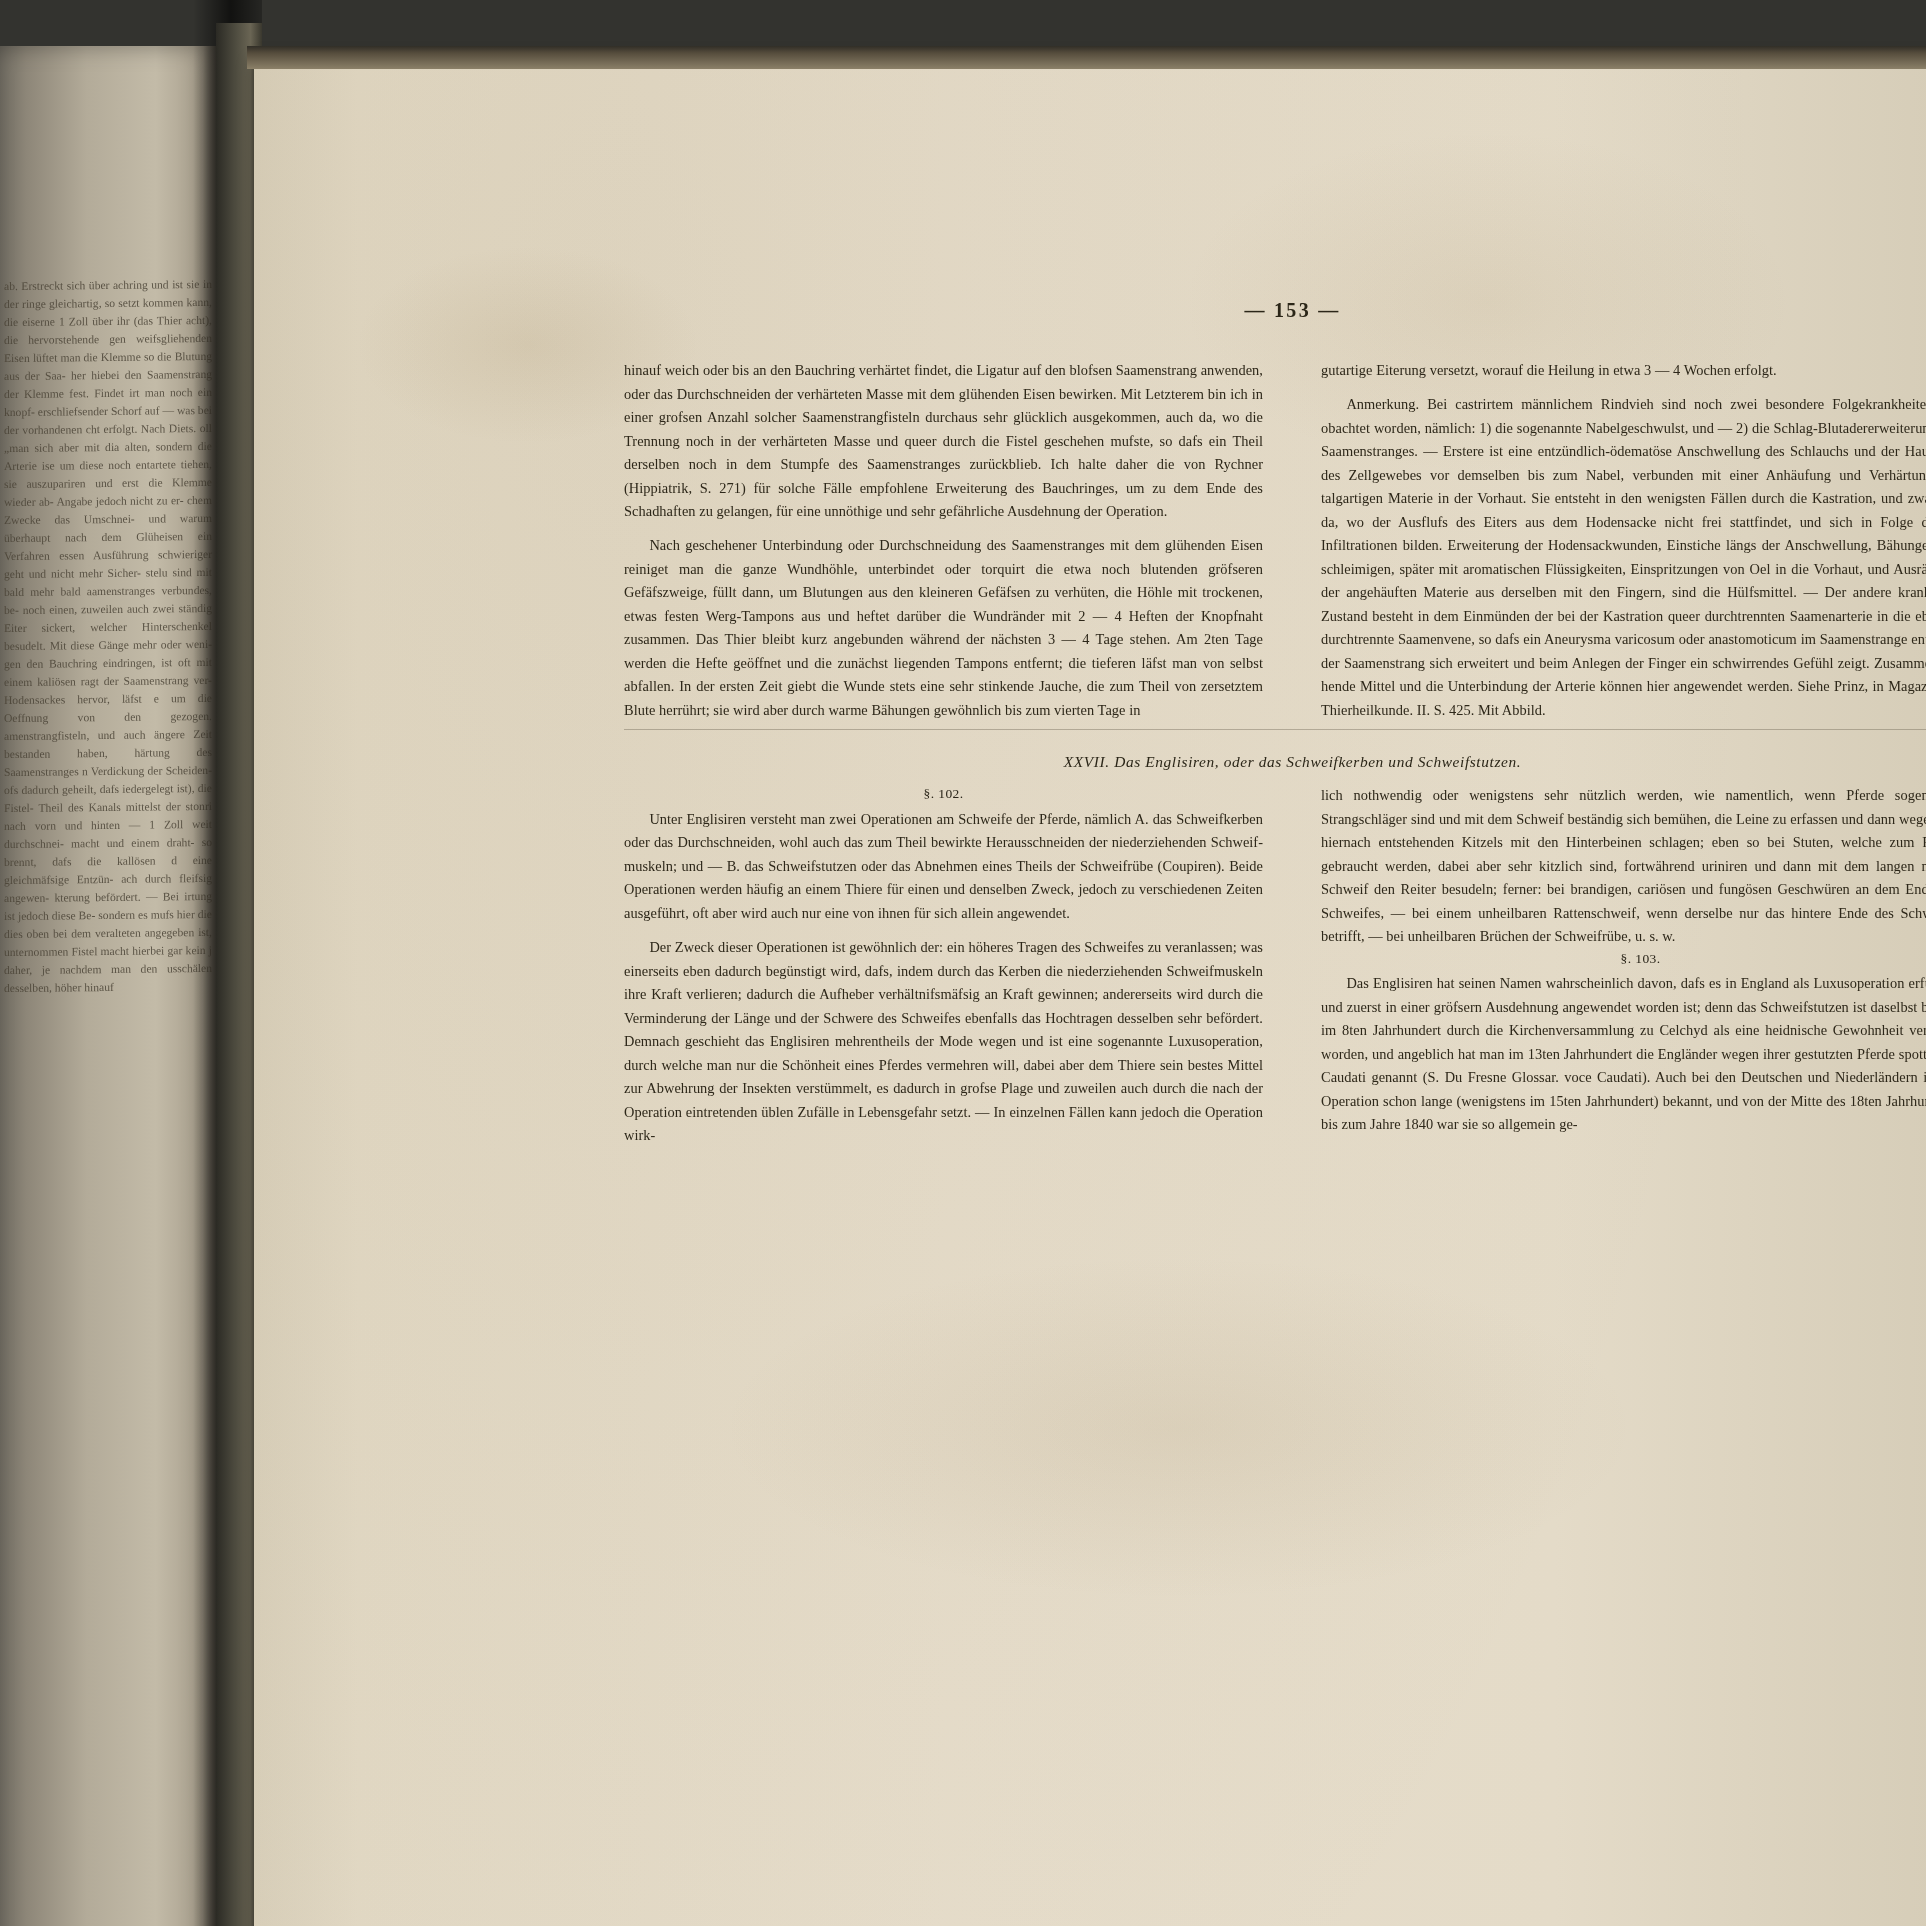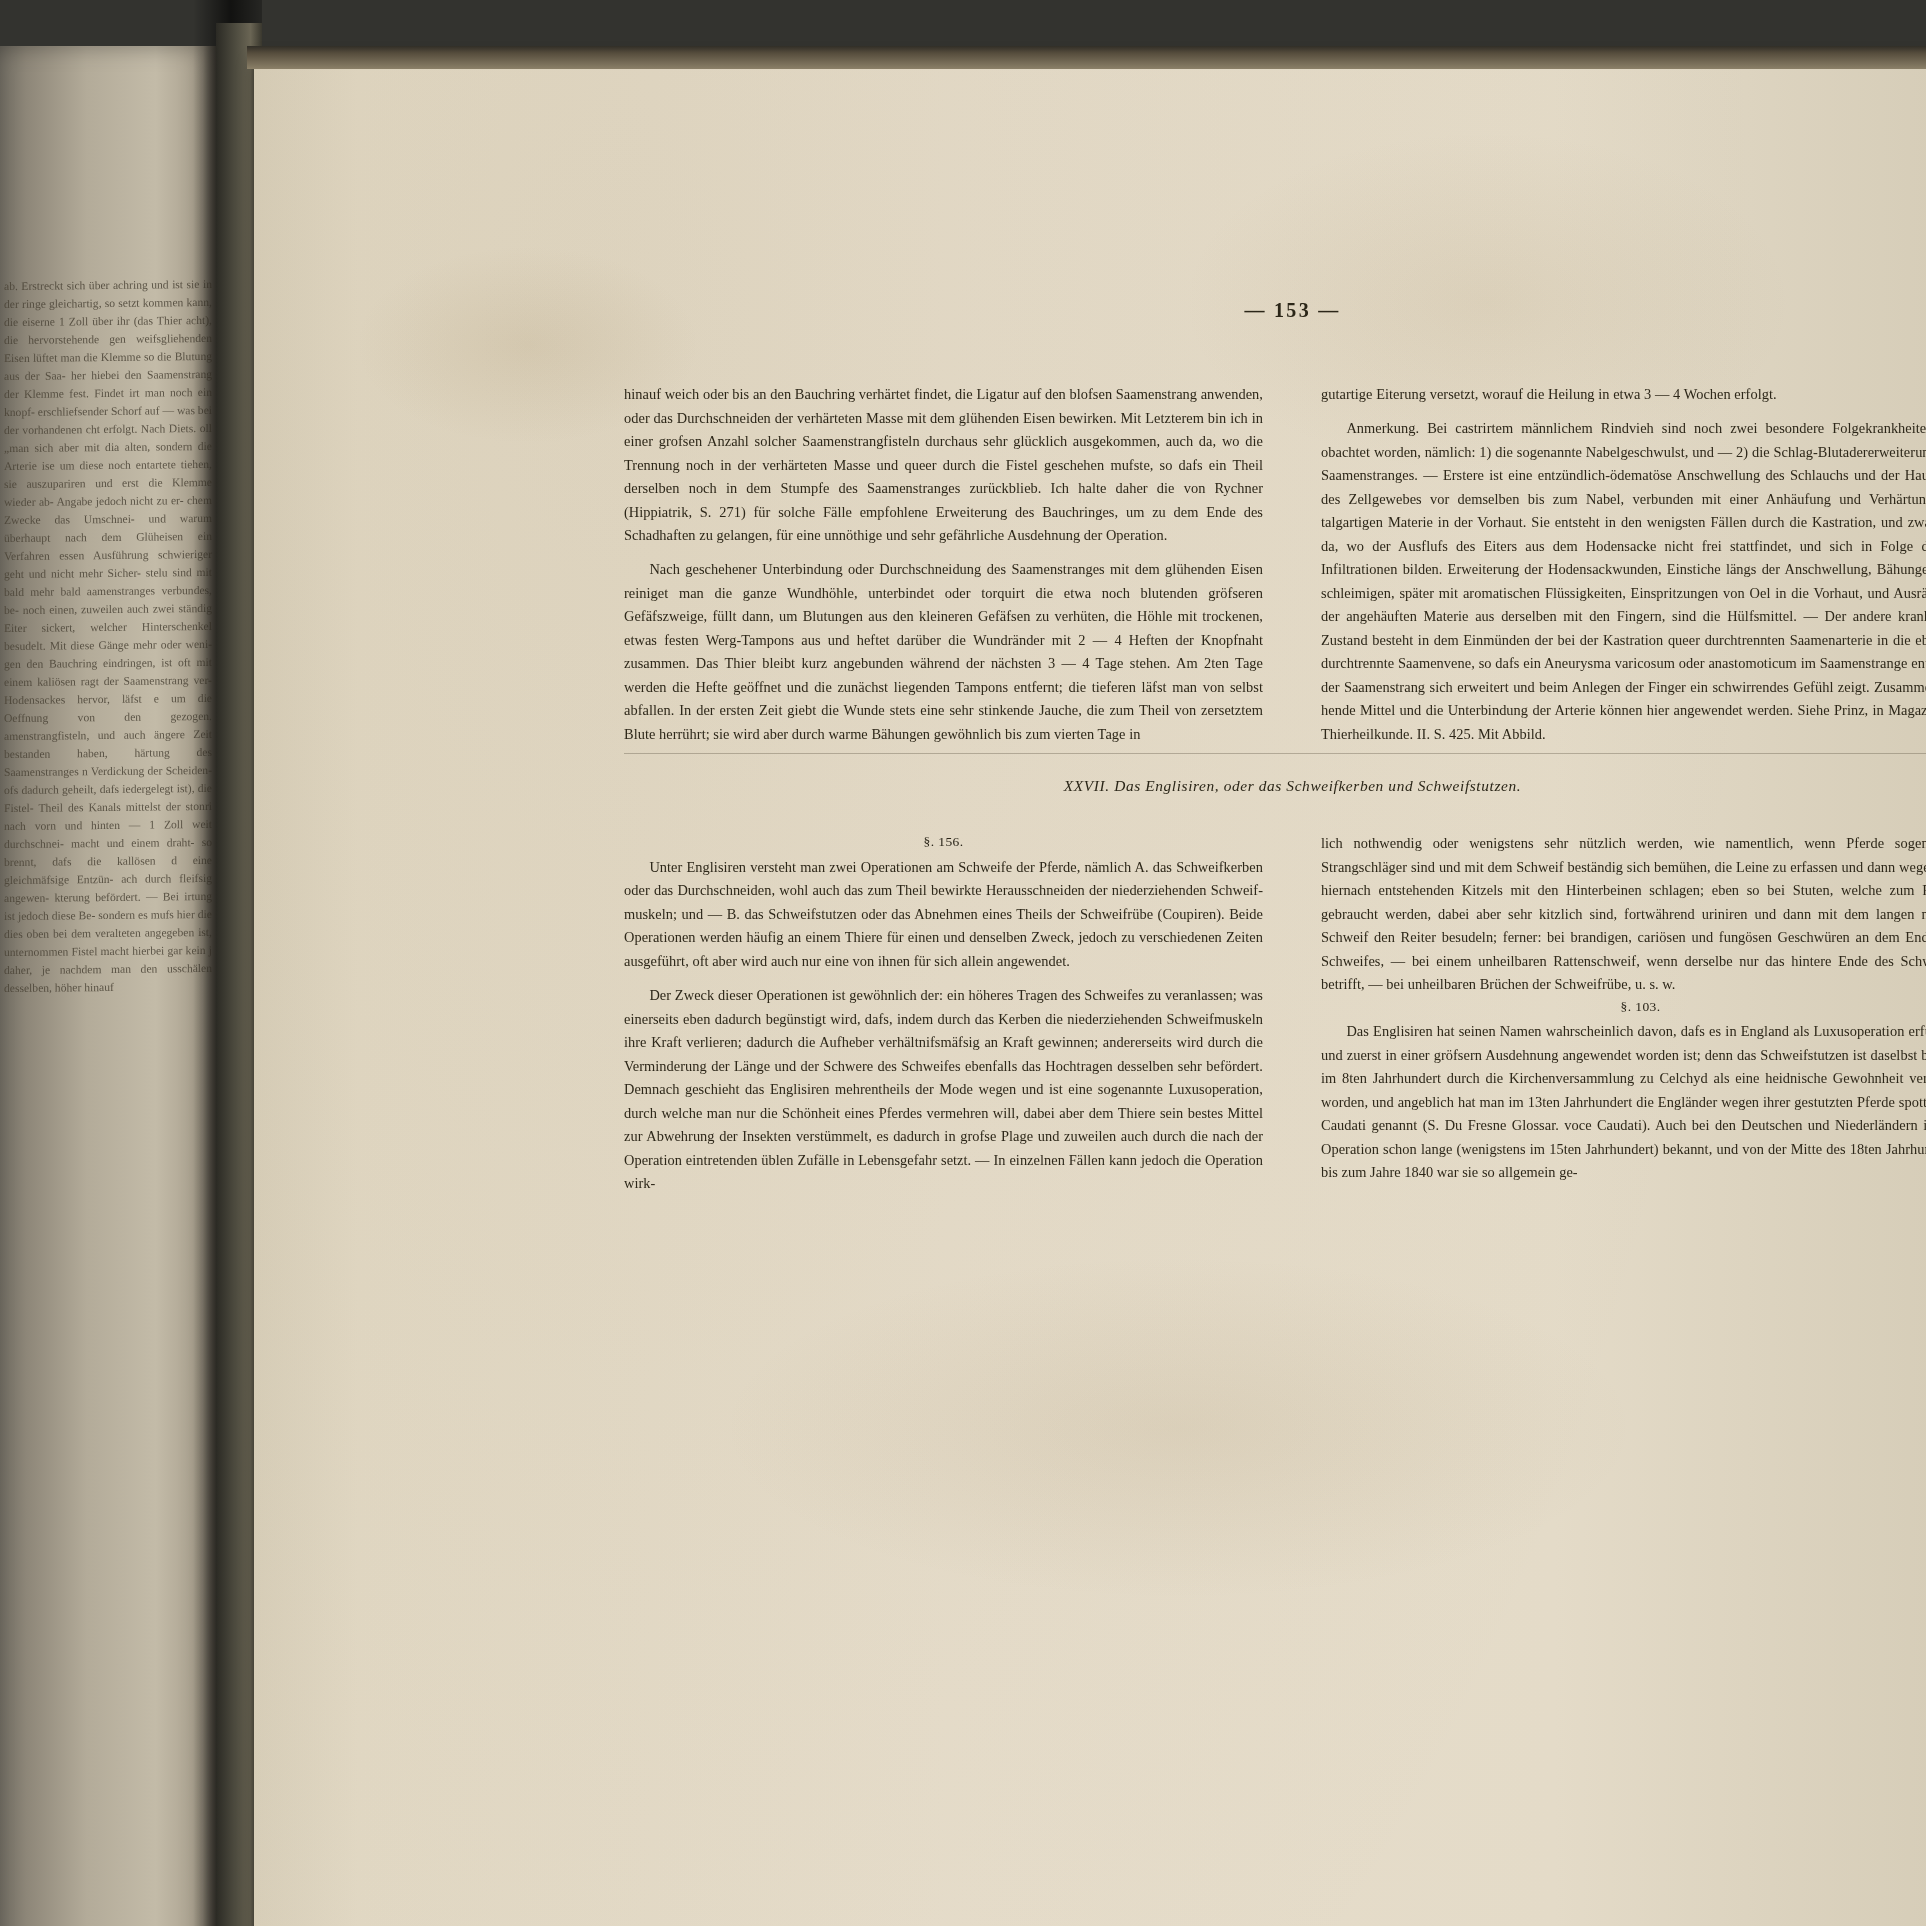--- a/index.html
+++ b/index.html
@@ -150,21 +150,21 @@
   }
   .page-bottom-num {
     position: absolute;
     right: 0;
     bottom: -37px;
     font-size: 14px;
     text-align: right;
     width: 639px;
   }
 
-  .colwrap { position: relative; margin-top: 24px; }
+  .colwrap { position: relative; }
 </style>
 </head>
 <body>
 
 <div class="scene">
 
   <div class="left-page">
     <div class="lp-text">ab. Erstreckt sich über achring und ist sie in der ringe gleichartig, so setzt kommen kann, die eiserne 1 Zoll über ihr (das Thier acht), die hervorstehende gen weifsgliehenden Eisen lüftet man die Klemme so die Blutung aus der Saa- her hiebei den Saamenstrang der Klemme fest. Findet irt man noch ein knopf- erschliefsender Schorf auf — was bei der vorhandenen cht erfolgt. Nach Diets. oll „man sich aber mit dia alten, sondern die Arterie ise um diese noch entartete tiehen, sie auszupariren und erst die Klemme wieder ab- Angabe jedoch nicht zu er- chem Zwecke das Umschnei- und warum überhaupt nach dem Glüheisen ein Verfahren essen Ausführung schwieriger geht und nicht mehr Sicher- stelu sind mit bald mehr bald aamenstranges verbundes, be- noch einen, zuweilen auch zwei ständig Eiter sickert, welcher Hinterschenkel besudelt. Mit diese Gänge mehr oder weni- gen den Bauchring eindringen, ist oft mit einem kaliösen ragt der Saamenstrang ver- Hodensackes hervor, läfst e um die Oeffnung von den gezogen. amenstrangfisteln, und auch ängere Zeit bestanden haben, härtung des Saamenstranges n Verdickung der Scheiden- ofs dadurch geheilt, dafs iedergelegt ist), die Fistel- Theil des Kanals mittelst der stonri nach vorn und hinten — 1 Zoll weit durchschnei- macht und einem draht- so brennt, dafs die kallösen d eine gleichmäfsige Entzün- ach durch fleifsig angewen- kterung befördert. — Bei irtung ist jedoch diese Be- sondern es mufs hier die dies oben bei dem veralteten angegeben ist, unternommen Fistel macht hierbei gar kein j daher, je nachdem man den usschälen desselben, höher hinauf</div>
   </div>
   <div class="left-gutter-shadow"></div>
@@ -193,21 +193,21 @@
         </div>
 
       </div>
 
       <div class="rule-thin"></div>
       <div class="sec-head">XXVII.  Das Englisiren, oder das Schweifkerben und Schweifstutzen.</div>
 
       <div class="cols">
 
         <div class="col colwrap">
-          <div class="para-head">§. 156.</div>
+          <div class="para-head">§. 102.</div>
           <p class="para indent">Unter Englisiren versteht man zwei Operationen am Schweife der Pferde, nämlich A. das Schweifker­ben oder das Durchschneiden, wohl auch das zum Theil bewirkte Herausschneiden der niederziehenden Schweif­muskeln; und — B. das Schweifstutzen oder das Abnehmen eines Theils der Schweifrübe (Coupiren).  Beide Operationen werden häufig an einem Thiere für einen und denselben Zweck, jedoch zu verschiedenen Zeiten ausgeführt, oft aber wird auch nur eine von ihnen für sich allein angewendet.</p>
           <p class="para indent">Der Zweck dieser Operationen ist gewöhnlich der: ein höheres Tragen des Schweifes zu veranlassen; was einerseits eben dadurch begünstigt wird, dafs, indem durch das Kerben die niederziehenden Schweifmuskeln ihre Kraft verlieren; dadurch die Aufheber verhältnifs­mäfsig an Kraft gewinnen; andererseits wird durch die Verminderung der Länge und der Schwere des Schwei­fes ebenfalls das Hochtragen desselben sehr befördert.  Demnach geschieht das Englisiren mehrentheils der Mode wegen und ist eine sogenannte Luxusoperation, durch welche man nur die Schönheit eines Pferdes vermehren will, dabei aber dem Thiere sein bestes Mittel zur Ab­wehrung der Insekten verstümmelt, es dadurch in gro­fse Plage und zuweilen auch durch die nach der Ope­ration eintretenden üblen Zufälle in Lebensgefahr setzt.  — In einzelnen Fällen kann jedoch die Operation wirk-</p>
         </div>
 
         <div class="col colwrap">
           <p class="para">lich nothwendig oder wenigstens sehr nützlich werden, wie namentlich, wenn Pferde sogenannte Strangschläger sind und mit dem Schweif beständig sich bemühen, die Leine zu erfassen und dann wegen des hiernach entste­henden Kitzels mit den Hinterbeinen schlagen; eben so bei Stuten, welche zum Reiten gebraucht werden, da­bei aber sehr kitzlich sind, fortwährend uriniren und dann mit dem langen nassen Schweif den Reiter besu­deln; ferner: bei brandigen, cariösen und fungösen Ge­schwüren an dem Ende des Schweifes, — bei einem unheilbaren Rattenschweif, wenn derselbe nur das hin­tere Ende des Schweifes betrifft, — bei unheilbaren Brüchen der Schweifrübe, u. s. w.</p>
           <div class="para-head">§. 103.</div>
           <p class="para indent">Das Englisiren hat seinen Namen wahrscheinlich davon, dafs es in England als Luxusoperation erfunden und zuerst in einer gröfsern Ausdehnung angewendet worden ist; denn das Schweifstutzen ist daselbst be­reits im 8ten Jahrhundert durch die Kirchenversammlung zu Celchyd als eine heidnische Gewohnheit verboten worden, und angeblich hat man im 13ten Jahrhundert die Engländer wegen ihrer gestutzten Pferde spottweise Caudati genannt (S. Du Fresne Glossar. voce Cau­dati).  Auch bei den Deutschen und Niederländern ist die Operation schon lange (wenigstens im 15ten Jahr­hundert) bekannt, und von der Mitte des 18ten Jahr­hunderts bis zum Jahre 1840 war sie so allgemein ge-</p>
           <div class="page-bottom-num">39</div>
         </div>

